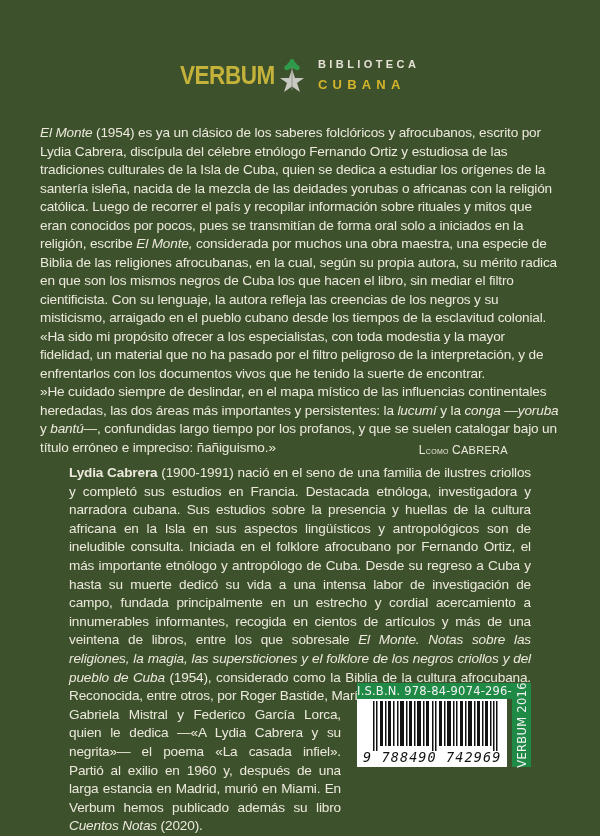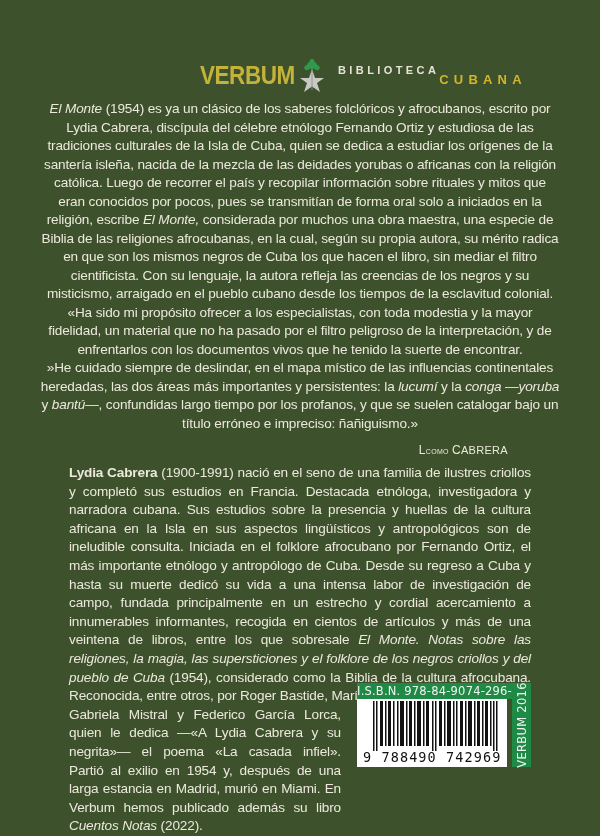--- a/index.html
+++ b/index.html
@@ -4,37 +4,37 @@
 <style>
   html, body { margin: 0; padding: 0; }
   body {
     width: 600px; height: 836px; overflow: hidden;
     background: #3d522c;
     font-family: "Liberation Sans", sans-serif;
     color: #ece8dc;
     position: relative;
   }
   .logo {
-    position: absolute; left: 200px; top: 57px;
+    position: absolute; left: 180px; top: 57px;
     display: flex; align-items: center; height: 36px;
   }
   .logo-verbum {
     font-family: "Liberation Sans", sans-serif;
     font-weight: bold; font-size: 25px; color: #c4b23a;
     letter-spacing: -0.5px; transform: scaleX(0.9); transform-origin: left center;
     width: 86px; white-space: nowrap;
   }
   .logo-star { width: 36px; height: 36px; margin: 0 8px 0 8px; }
-  .logo-right { display: flex; flex-direction: row; line-height: 1; }
+  .logo-right { display: flex; flex-direction: column; line-height: 1; }
   .logo-biblio { font-size: 11px; font-weight: bold; letter-spacing: 3.4px; color: #e6e2d6; }
   .logo-cubana { font-size: 13px; font-weight: bold; letter-spacing: 5.2px; color: #d4b42a; margin-top: 8px; }
 
   .blurb {
-    position: absolute; left: 40px; top: 100px; width: 520px;
-    font-size: 13.6px; line-height: 18.5px; text-align: center;
+    position: absolute; left: 40px; top: 124px; width: 520px;
+    font-size: 13.6px; line-height: 18.5px; text-align: left;
     letter-spacing: -0.15px;
   }
   .blurb p { margin: 0; }
   .signature {
     position: absolute; right: 92px; top: 440px;
     font-size: 10.5px; letter-spacing: 0.3px; font-variant: small-caps;
   }
   .signature span { font-size: 12px; }
 
   .bio {
@@ -52,20 +52,21 @@
   .isbn-band {
     position: absolute; left: 0; top: 0; width: 155px; height: 16px;
     background: #1f8a45; color: #f2f2f2;
     font-family: "DejaVu Sans", sans-serif;
     font-size: 11.5px; line-height: 16px; letter-spacing: 0.2px;
     text-align: center; transform-origin: left;
   }
   .isbn-white {
     position: absolute; left: 0; top: 16px; width: 150px; height: 68px;
     background: #ffffff;
+    font-style: italic;
   }
   .barcode { position: absolute; left: 16px; top: 2px; width: 128px; height: 50px; }
   .barcode-digits {
     position: absolute; left: 6px; top: 50px; width: 140px;
     font-family: "DejaVu Sans Mono", monospace; font-size: 13.5px; color: #111;
     letter-spacing: 1.1px; white-space: nowrap;
   }
   .vband {
     position: absolute; left: 155px; top: 0; width: 19px; height: 84px;
     background: #1f8a45; color: #f2f2f2;
@@ -101,21 +102,21 @@
 <div class="blurb">
   <p><em>El Monte</em><span> (1954) es ya un clásico de los saberes folclóricos y afrocubanos, escrito por Lydia Cabrera, discípula del célebre etnólogo Fernando Ortiz y estudiosa de las tradiciones culturales de la Isla de Cuba, quien se dedica a estudiar los orígenes de la santería isleña, nacida de la mezcla de las deidades yorubas o africanas con la religión católica. Luego de recorrer el país y recopilar información sobre rituales y mitos que eran conocidos por pocos, pues se transmitían de forma oral solo a iniciados en la religión, escribe </span><em>El Monte,</em><span> considerada por muchos una obra maestra, una especie de Biblia de las religiones afrocubanas, en la cual, según su propia autora, su mérito radica en que son los mismos negros de Cuba los que hacen el libro, sin mediar el filtro cientificista. Con su lenguaje, la autora refleja las creencias de los negros y su misticismo, arraigado en el pueblo cubano desde los tiempos de la esclavitud colonial.</span></p>
   <p>«Ha sido mi propósito ofrecer a los especialistas, con toda modestia y la mayor fidelidad, un material que no ha pasado por el filtro peligroso de la interpretación, y de enfrentarlos con los documentos vivos que he tenido la suerte de encontrar.</p>
   <p><span>»He cuidado siempre de deslindar, en el mapa místico de las influencias continentales heredadas, las dos áreas más importantes y persistentes: la </span><em>lucumí</em><span> y la </span><em>conga</em><span> —</span><em>yoruba</em><span> y </span><em>bantú</em><span>—, confundidas largo tiempo por los profanos, y que se suelen catalogar bajo un título erróneo e impreciso: ñañiguismo.»</span></p>
 </div>
 
 <div class="signature"><span>L</span><span style="font-size:10px">como</span>&nbsp;<span>C</span><span style="font-size:15px">abrera</span></div>
 
 <div class="bio">
   <p><strong>Lydia Cabrera</strong><span> (1900-1991) nació en el seno de una familia de ilustres criollos y completó sus estudios en Francia. Destacada etnóloga, investigadora y narradora cubana. Sus estudios sobre la presencia y huellas de la cultura africana en la Isla en sus aspectos lingüísticos y antropológicos son de ineludible consulta. Iniciada en el folklore afrocubano por Fernando Ortiz, el más importante etnólogo y antropólogo de Cuba. Desde su regreso a Cuba y hasta su muerte dedicó su vida a una intensa labor de investigación de campo, fundada principalmente en un estrecho y cordial acercamiento a innumerables informantes, recogida en cientos de artículos y más de una veintena de libros, entre los que sobresale </span><em>El Monte. Notas sobre las religiones, la magia, las supersticiones y el folklore de los negros criollos y del pueblo de Cuba</em><span> (1954), considerado como la Biblia de la cultura afrocubana. Reconocida, entre otros, por Roger Bastide, María Zambrano,</span></p>
-  <p class="narrow"><span>Gabriela Mistral y Federico García Lorca, quien le dedica —«A Lydia Cabrera y su negrita»— el poema «La casada infiel». Partió al exilio en 1954 y, después de una larga estancia en Madrid, murió en Miami. En Verbum hemos publicado además su libro </span><em>Cuentos Notas</em><span> (2022).</span></p>
+  <p class="narrow"><span>Gabriela Mistral y Federico García Lorca, quien le dedica —«A Lydia Cabrera y su negrita»— el poema «La casada infiel». Partió al exilio en 1960 y, después de una larga estancia en Madrid, murió en Miami. En Verbum hemos publicado además su libro </span><em>Cuentos Notas</em><span> (2020).</span></p>
 </div>
 
 <div class="isbn-box">
   <div class="isbn-band">I.S.B.N. 978-84-9074-296-9</div>
   <div class="isbn-white">
     <svg class="barcode" viewBox="0 0 128 50" preserveAspectRatio="none">
       <g fill="#111">
         <rect x="0" y="0" width="1.5" height="50"></rect>
           <rect x="3" y="0" width="1.5" height="50"></rect>
         <rect x="7" y="0" width="3" height="45"></rect>

